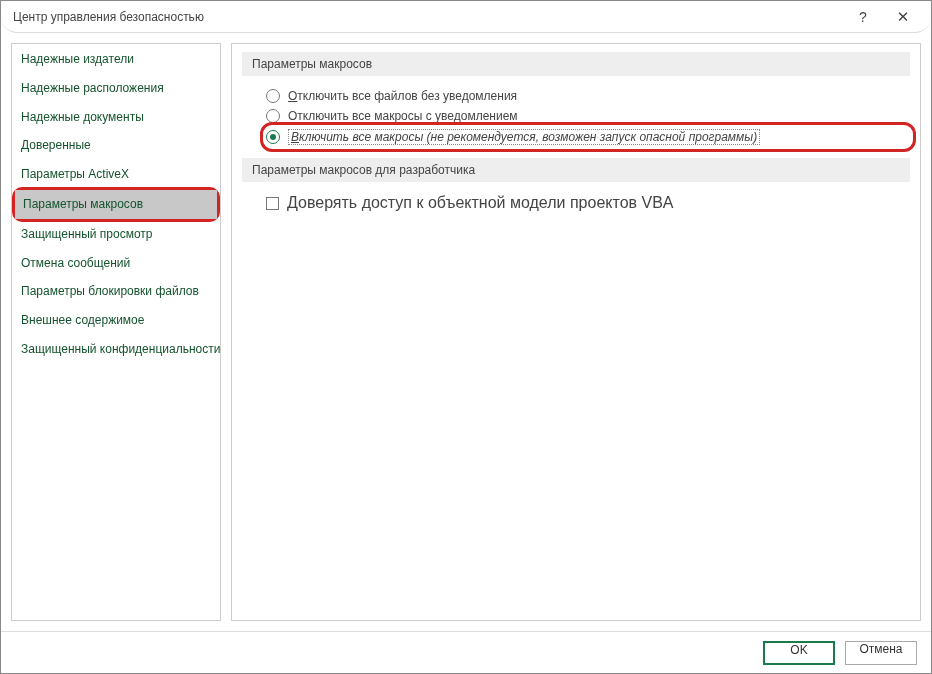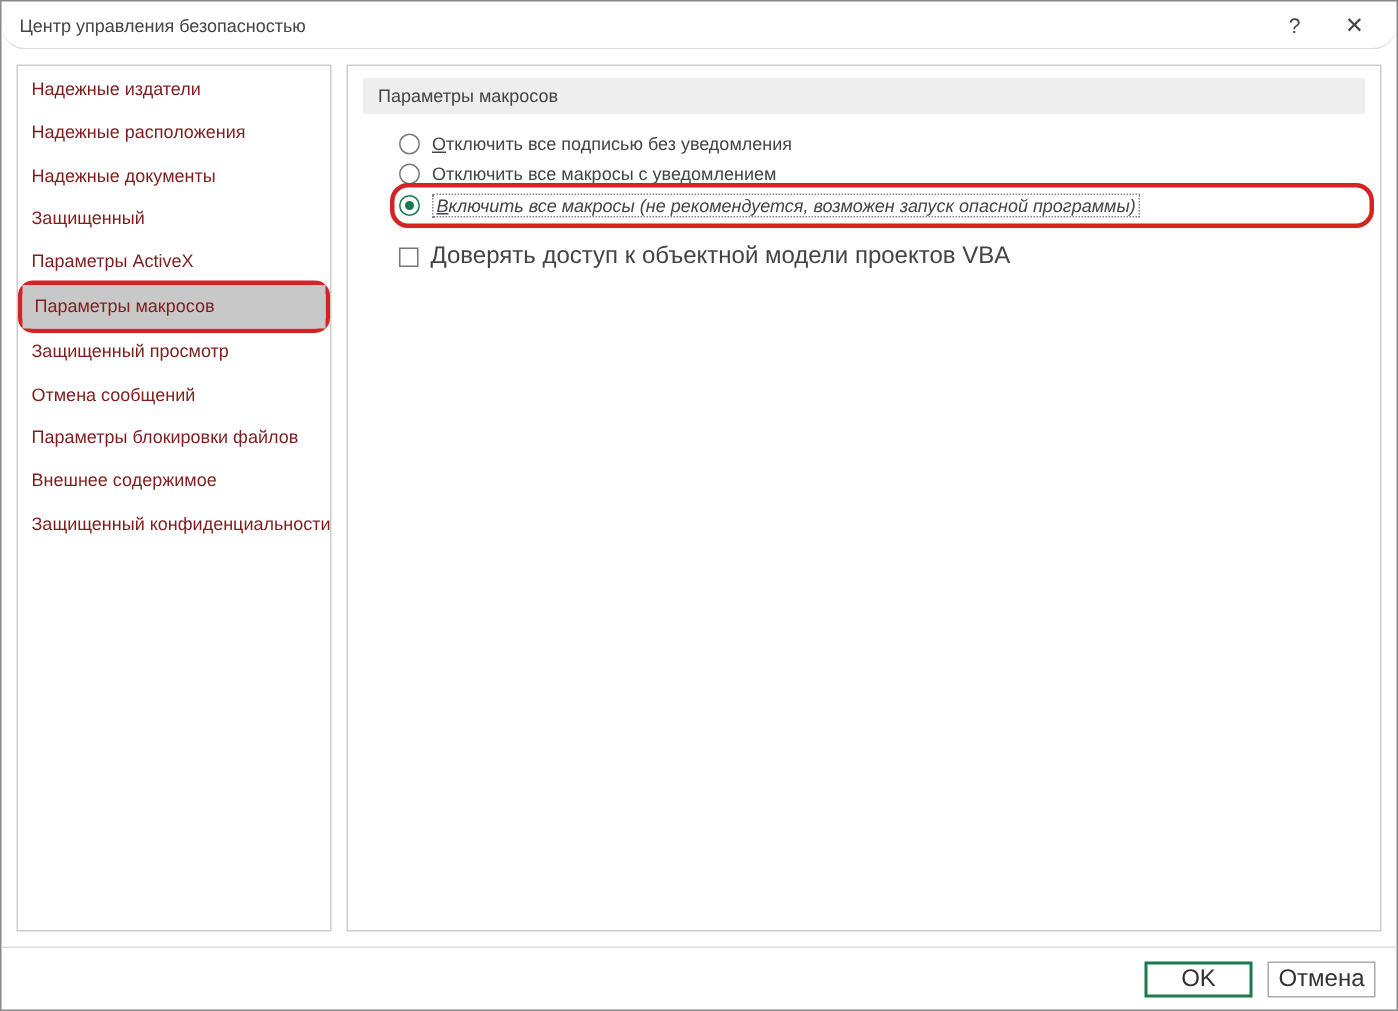--- a/index.html
+++ b/index.html
@@ -51,21 +51,21 @@
   .sidebar {
     width: 210px;
     border: 1px solid #ccc;
     background: #fff;
     overflow: hidden;
     padding: 1px;
   }
   .sidebar-item {
     padding: 6px 8px;
     font-size: 12px;
-    color: #7f1d1d;
+    color: #14532d;
     cursor: default;
     white-space: nowrap;
     line-height: 1.4;
   }
   .sidebar-item.selected {
     background: #c8c8c8;
   }
   .highlight-sidebar {
     border: 3px solid #d32424;
     border-radius: 10px;
@@ -160,23 +160,22 @@
     align-items: center;
     justify-content: flex-end;
     padding: 0 14px;
     gap: 10px;
   }
   .btn {
     min-width: 72px;
     height: 24px;
     border: 1px solid #aaa;
     background: #fff;
-    font-size: 16px;
-    display: flex;
-    align-items: center;
+    font-size: 12px;
+    display: flex;
     justify-content: center;
     color: #333;
   }
   .btn.primary {
     border: 2px solid #1a7a4c;
   }
   .underline-first::first-letter { text-decoration: underline; }
 </style>
 </head>
 <body>
@@ -192,51 +191,52 @@
       <span>✕</span>
     </div>
   </div>
 
   <div class="body">
 
     <div class="sidebar">
       <div class="sidebar-item"><span>Надежные издатели</span></div>
       <div class="sidebar-item"><span>Надежные расположения</span></div>
       <div class="sidebar-item"><span>Надежные документы</span></div>
-      <div class="sidebar-item"><span>Защищенный</span></div>
+      <div class="sidebar-item"><span>Доверенные</span></div>
       <div class="sidebar-item"><span>Параметры ActiveX</span></div>
       <div class="highlight-sidebar">
         <div class="sidebar-item selected"><span>Параметры макросов</span></div>
       </div>
       <div class="sidebar-item"><span>Защищенный просмотр</span></div>
       <div class="sidebar-item"><span>Отмена сообщений</span></div>
       <div class="sidebar-item"><span>Параметры блокировки файлов</span></div>
       <div class="sidebar-item"><span>Внешнее содержимое</span></div>
       <div class="sidebar-item"><span>Защищенный конфиденциальности</span></div>
     </div>
 
     <div class="content">
 
       <div class="section-header">Параметры макросов</div>
 
       <div class="radio-group">
         <div class="radio-row">
           <span class="radio-circle"></span>
-          <span class="radio-label underline-first">Отключить все подписью без уведомления</span>
+          <span class="radio-label underline-first">Отключить все файлов без уведомления</span>
         </div>
         <div class="radio-row">
           <span class="radio-circle"></span>
           <span class="radio-label">Отключить все макросы с уведомлением</span>
         </div>
         <div class="radio-row highlighted">
           <span class="radio-circle checked"></span>
           <span class="radio-label dotted underline-first">Включить все макросы (не рекомендуется, возможен запуск опасной программы)</span>
         </div>
       </div>
 
+      <div class="section-header">Параметры макросов для разработчика</div>
 
       <div class="check-group">
         <div class="check-row">
           <span class="checkbox"></span>
           <span>Доверять доступ к объектной модели проектов VBA</span>
         </div>
       </div>
 
     </div>
   </div>

